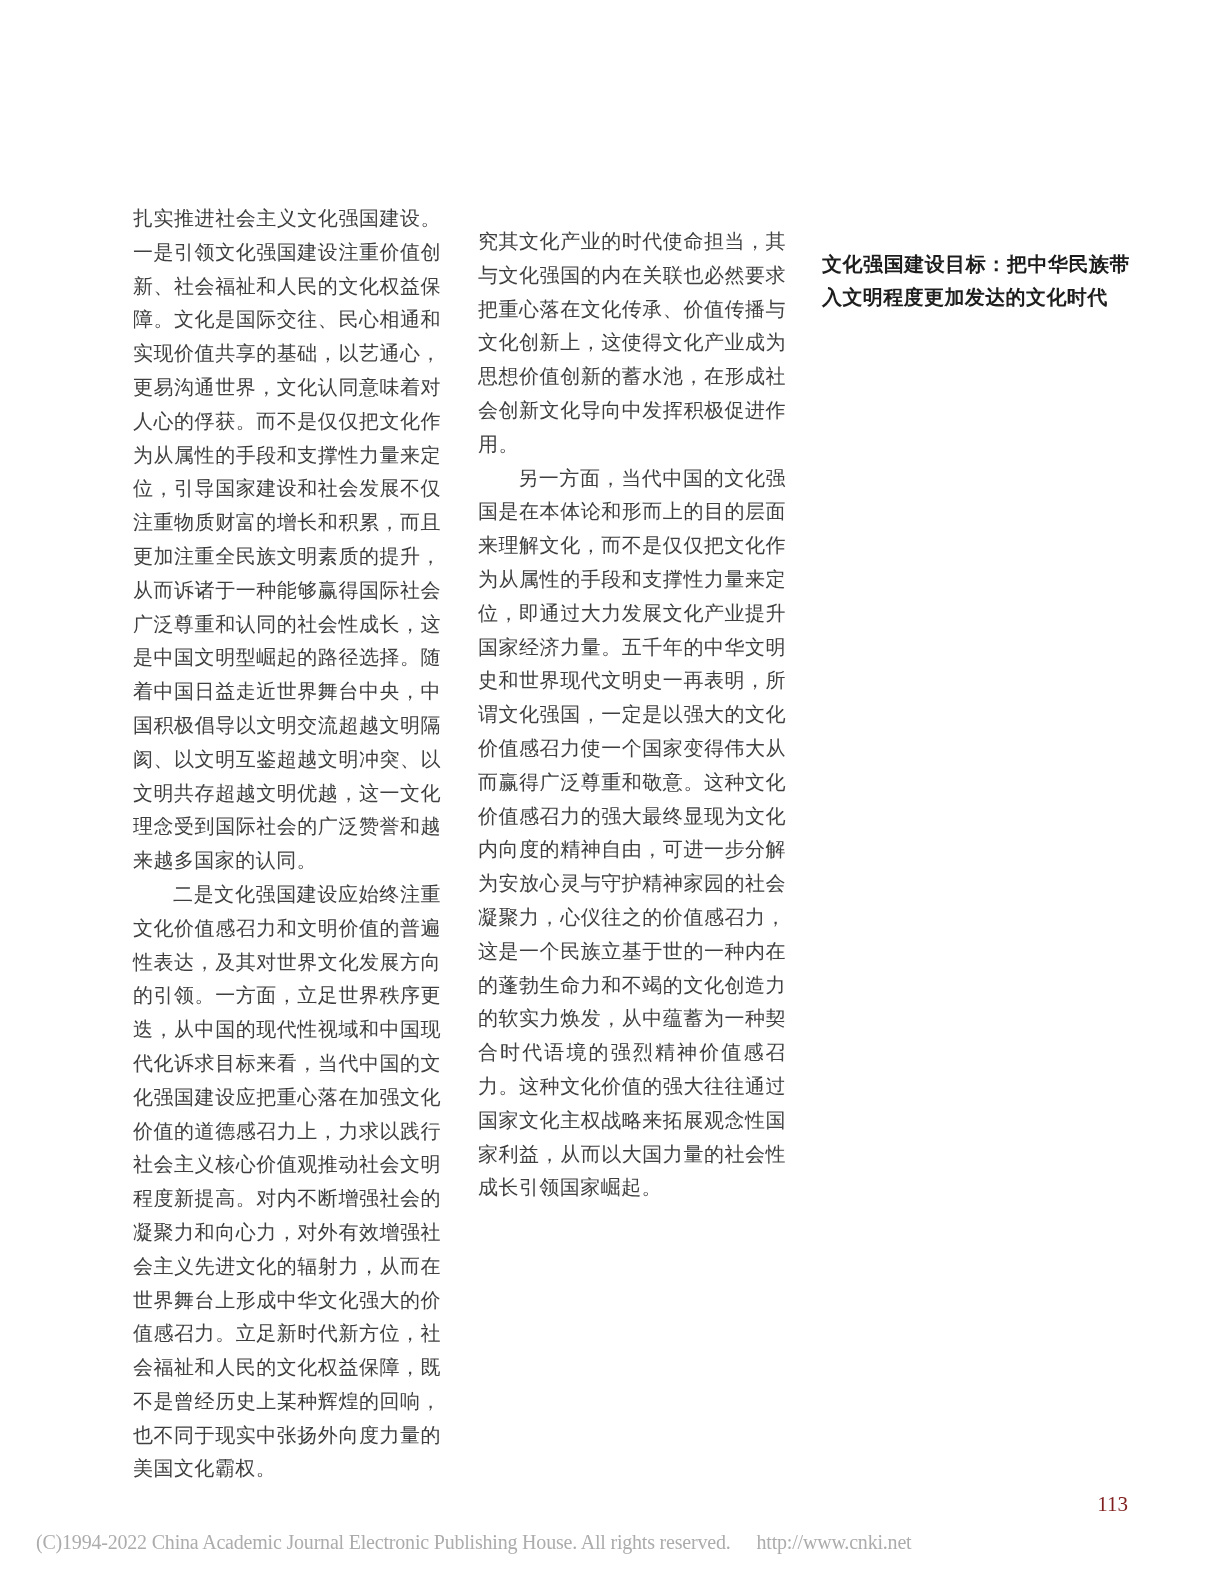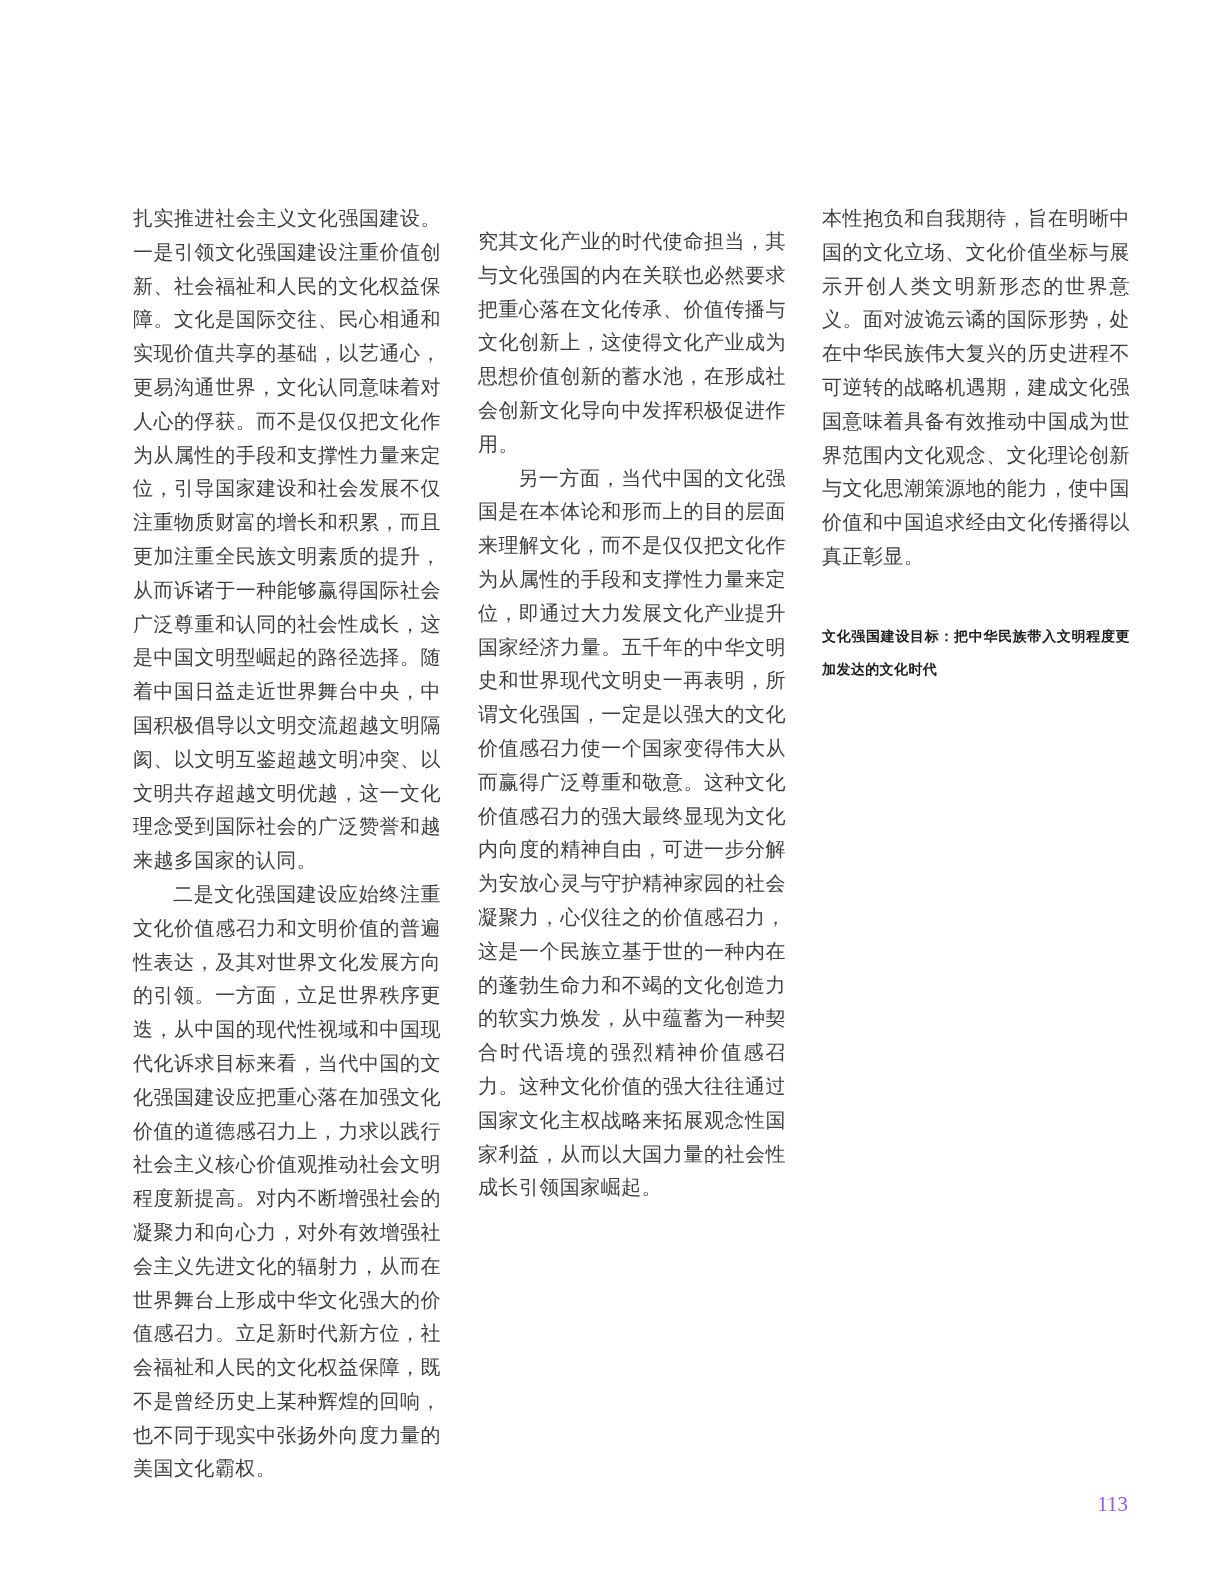--- a/index.html
+++ b/index.html
@@ -39,36 +39,36 @@
     padding: 0;
   }
   .column p.para.indent {
     text-indent: 2em;
   }
   .column h2.section-heading {
     margin: 46px 0 38px 0;
     padding: 0;
     font-family: "Liberation Sans", sans-serif;
     font-weight: 700;
-    font-size: 14px;
+    font-size: 20px;
     line-height: 33px;
     letter-spacing: 0.4px;
     color: #1d1d1d;
     text-align: justify;
     word-break: break-all;
   }
   .page-number {
     position: absolute;
     top: 1492px;
     left: 1058px;
     width: 70px;
     text-align: right;
     font-family: "Liberation Serif", serif;
     font-size: 21px;
-    color: #8b5cf6;
+    color: #7f1d1d;
   }
   .footer {
     position: absolute;
     top: 1531px;
     left: 36px;
     width: 1150px;
     font-family: "Liberation Serif", serif;
     font-size: 20px;
     color: #acacac;
     letter-spacing: -0.2px;
@@ -85,20 +85,22 @@
 
   <div class="column col-1">
       <p class="para">扎实推进社会主义文化强国建设。一是引领文化强国建设注重价值创新、社会福祉和人民的文化权益保障。文化是国际交往、民心相通和实现价值共享的基础，以艺通心，更易沟通世界，文化认同意味着对人心的俘获。而不是仅仅把文化作为从属性的手段和支撑性力量来定位，引导国家建设和社会发展不仅注重物质财富的增长和积累，而且更加注重全民族文明素质的提升，从而诉诸于一种能够赢得国际社会广泛尊重和认同的社会性成长，这是中国文明型崛起的路径选择。随着中国日益走近世界舞台中央，中国积极倡导以文明交流超越文明隔阂、以文明互鉴超越文明冲突、以文明共存超越文明优越，这一文化理念受到国际社会的广泛赞誉和越来越多国家的认同。</p>
       <p class="para indent">二是文化强国建设应始终注重文化价值感召力和文明价值的普遍性表达，及其对世界文化发展方向的引领。一方面，立足世界秩序更迭，从中国的现代性视域和中国现代化诉求目标来看，当代中国的文化强国建设应把重心落在加强文化价值的道德感召力上，力求以践行社会主义核心价值观推动社会文明程度新提高。对内不断增强社会的凝聚力和向心力，对外有效增强社会主义先进文化的辐射力，从而在世界舞台上形成中华文化强大的价值感召力。立足新时代新方位，社会福祉和人民的文化权益保障，既不是曾经历史上某种辉煌的回响，也不同于现实中张扬外向度力量的美国文化霸权。</p>
     </div>
   <div class="column col-2">
       <p class="para">究其文化产业的时代使命担当，其与文化强国的内在关联也必然要求把重心落在文化传承、价值传播与文化创新上，这使得文化产业成为思想价值创新的蓄水池，在形成社会创新文化导向中发挥积极促进作用。</p>
       <p class="para indent">另一方面，当代中国的文化强国是在本体论和形而上的目的层面来理解文化，而不是仅仅把文化作为从属性的手段和支撑性力量来定位，即通过大力发展文化产业提升国家经济力量。五千年的中华文明史和世界现代文明史一再表明，所谓文化强国，一定是以强大的文化价值感召力使一个国家变得伟大从而赢得广泛尊重和敬意。这种文化价值感召力的强大最终显现为文化内向度的精神自由，可进一步分解为安放心灵与守护精神家园的社会凝聚力，心仪往之的价值感召力，这是一个民族立基于世的一种内在的蓬勃生命力和不竭的文化创造力的软实力焕发，从中蕴蓄为一种契合时代语境的强烈精神价值感召力。这种文化价值的强大往往通过国家文化主权战略来拓展观念性国家利益，从而以大国力量的社会性成长引领国家崛起。</p>
     </div>
   <div class="column col-3">
-      <p class="para">本性抱负和自我期待，旨在明晰中国的文化立场、文化价值坐标与展示开创人类文明新形态的世界意义。面对波诡云谲的国际形势，处在中华民族伟大复兴的历史进程不可逆转的战略机遇期，建成文化强国意味着具备有效推动中国成为世界范围内文化观念、文化理论创新与文化思潮策源地的能力，使中国价值和中国追求经由文化传播得以真正彰显。</p>
       <h2 class="section-heading">文化强国建设目标：把中华民族带入文明程度更加发达的文化时代</h2>
     </div>
 
   <div class="page-number">113</div>
 
+  <div class="footer">
+    <span class="footer-copyright">(C)1994-2022 China Academic Journal Electronic Publishing House. All rights reserved.</span><span class="footer-url">http://www.cnki.net</span>
+  </div>
 
 </div>
 
 </body></html>

